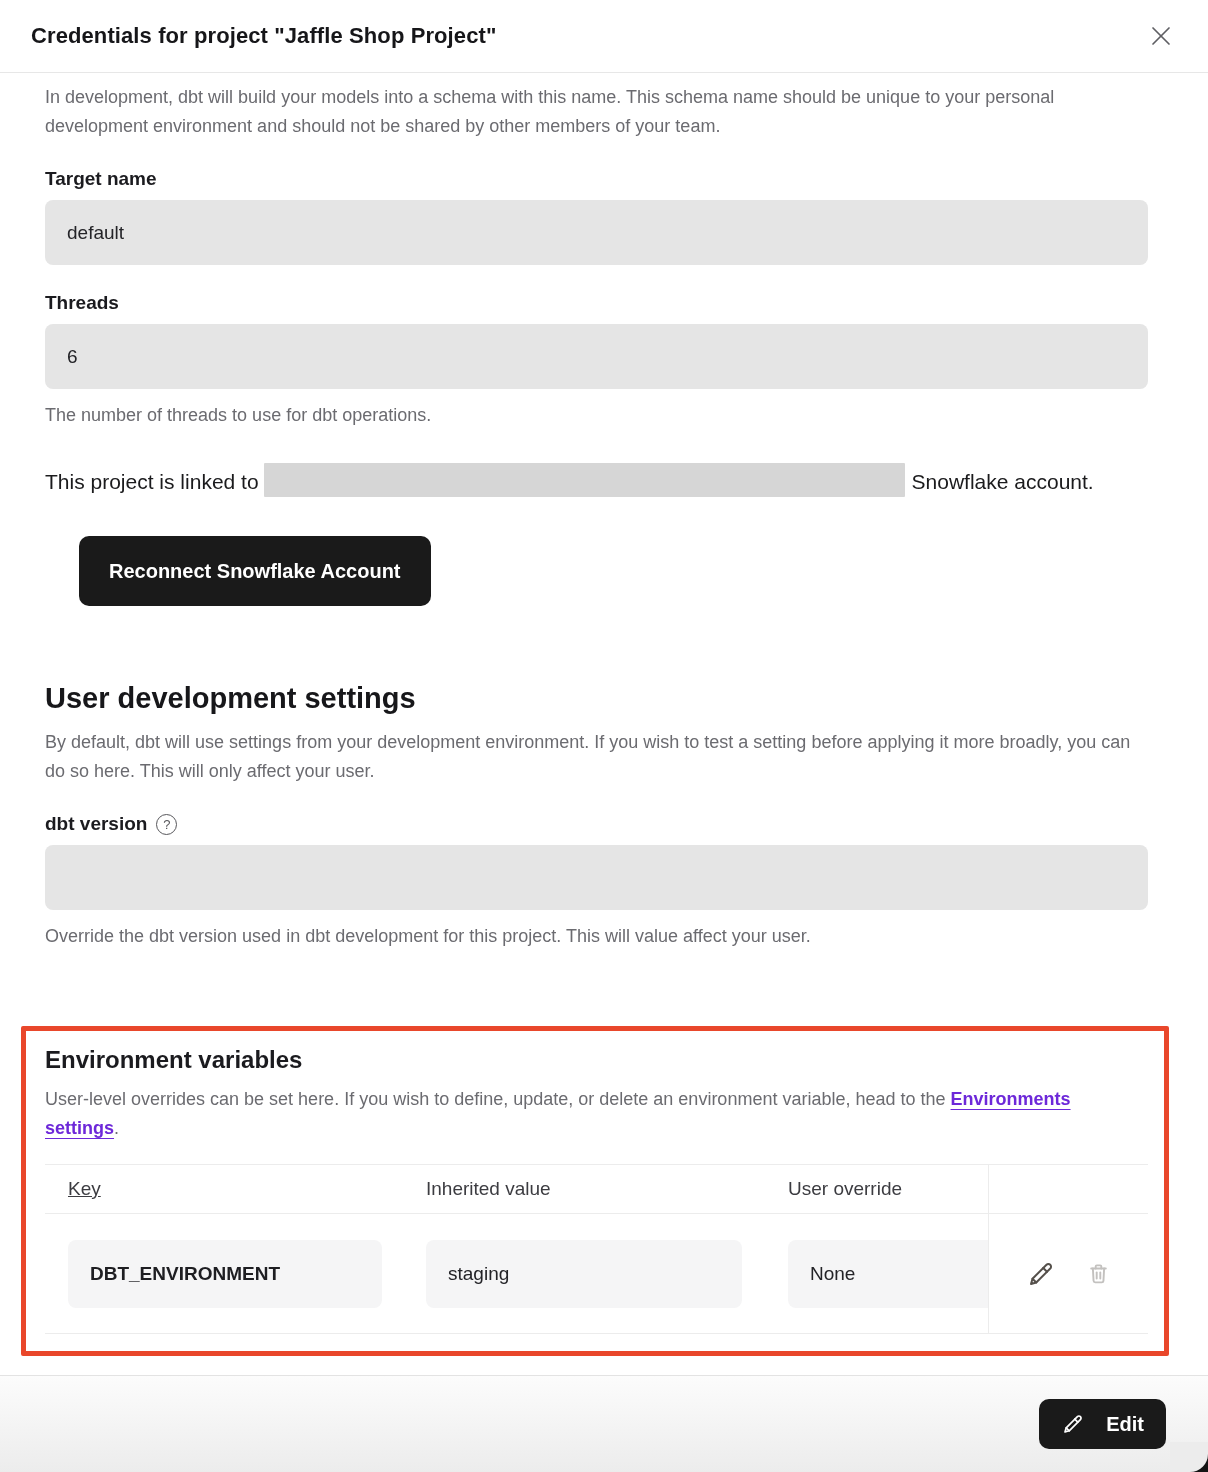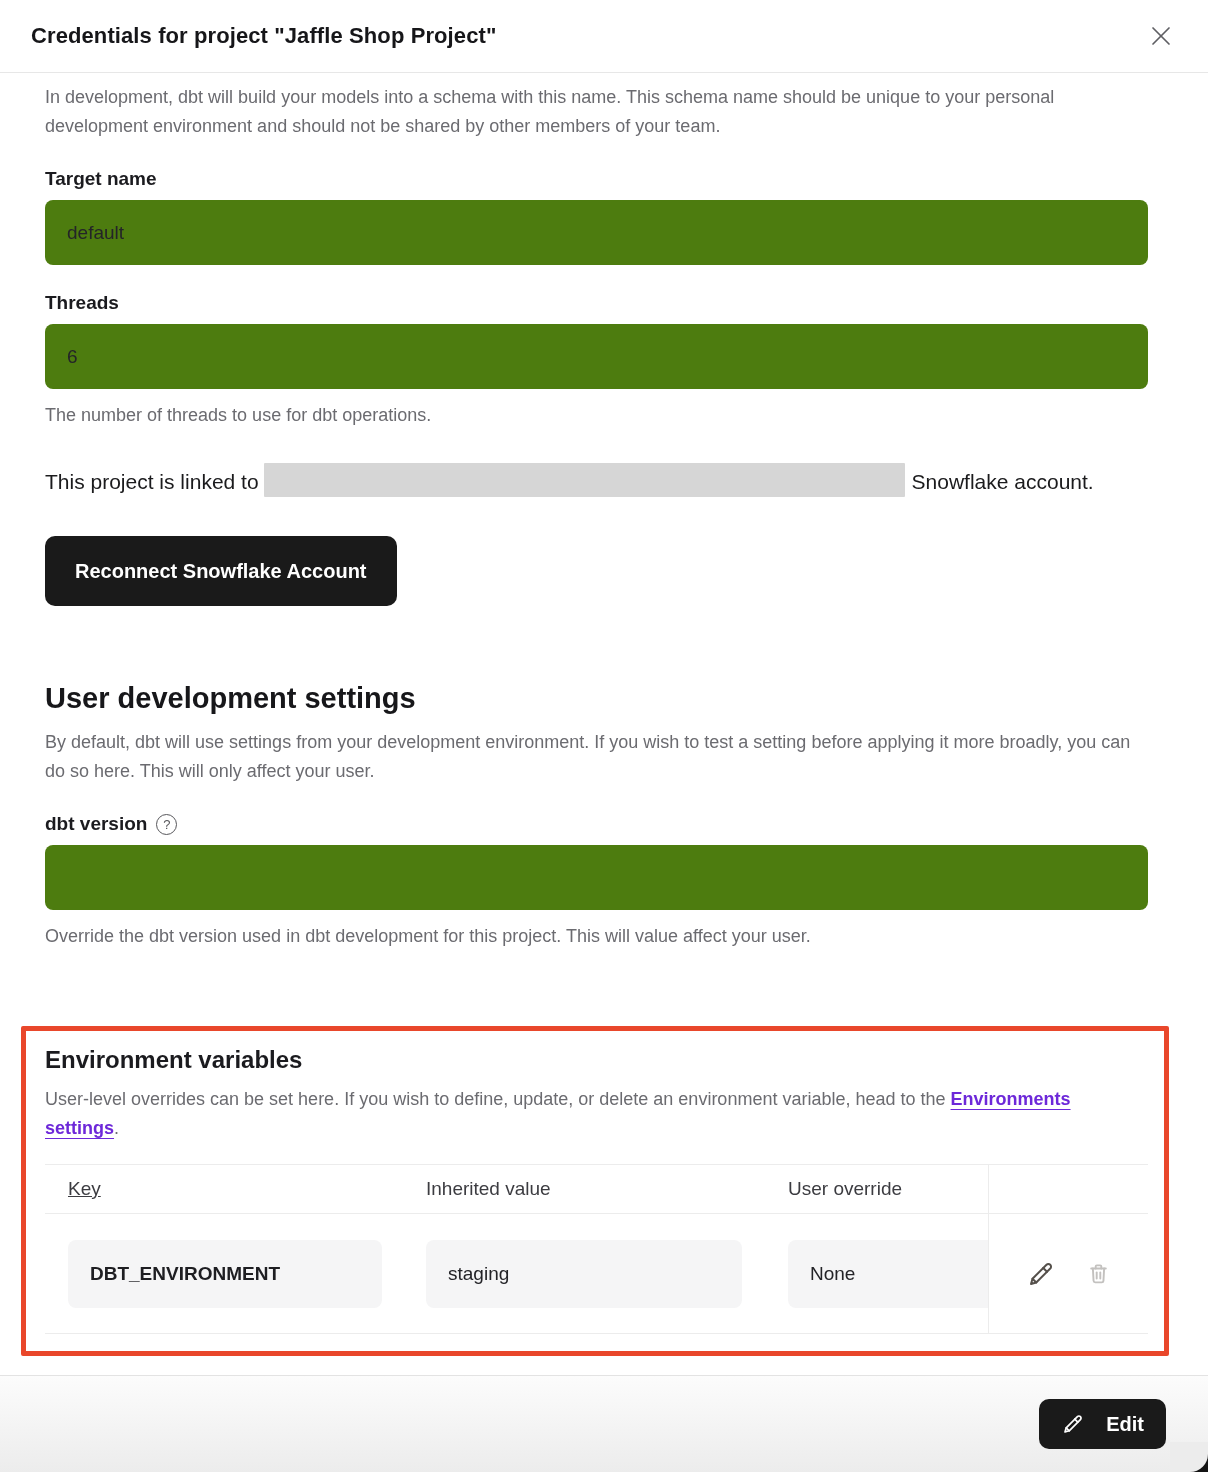--- a/index.html
+++ b/index.html
@@ -26,36 +26,36 @@
   
   .content { padding: 10px 60px 0 45px; }
 
   .body-text { margin: 0; font-size: 18px; line-height: 29px; color: #6b6b70; }
 
   .field-label {
     margin: 27px 0 10px; font-size: 19px; font-weight: 700; color: #1b1b1f;
     display: flex; align-items: center; gap: 9px;
   }
   .text-input {
-    height: 65px; background: #4d7c0f; border-radius: 8px;
+    height: 65px; background: #e5e5e5; border-radius: 8px;
     display: flex; align-items: center; padding: 0 22px;
     font-size: 19px; color: #242428; cursor: text;
   }
   .helper { margin: 13px 0 0; font-size: 18px; line-height: 27px; color: #6b6b70; }
 
   .linked-text { margin: 34px 0 0; font-size: 21px; line-height: 37px; color: #1b1b1d; }
   .redaction {
     display: inline-block; width: 641px; height: 34px; background: #d6d6d6;
     vertical-align: -8px; margin: 0 7px 0 5px; border-radius: 1px;
   }
 
   .btn-dark {
     background: #1a1a1a; color: #ffffff; border: none; border-radius: 10px;
     font-family: "Liberation Sans", sans-serif; font-weight: 700; cursor: pointer;
-    display: inline-flex; align-items: center; justify-content: center;
+    display: inline-flex; align-items: center; justify-content: center; margin-left: 34px;
   }
   .reconnect-btn { margin-top: 36px; height: 70px; padding: 0 30px; font-size: 20px; }
 
   .section-heading { margin: 76px 0 0; font-size: 29px; font-weight: 700; color: #17171a; }
   .section-desc { margin: 13px 0 0; }
 
   .help-icon {
     width: 21px; height: 21px; border-radius: 50%; border: 1.6px solid #57575b;
     display: inline-flex; align-items: center; justify-content: center;
     font-size: 13px; font-weight: 400; color: #57575b; cursor: pointer;

